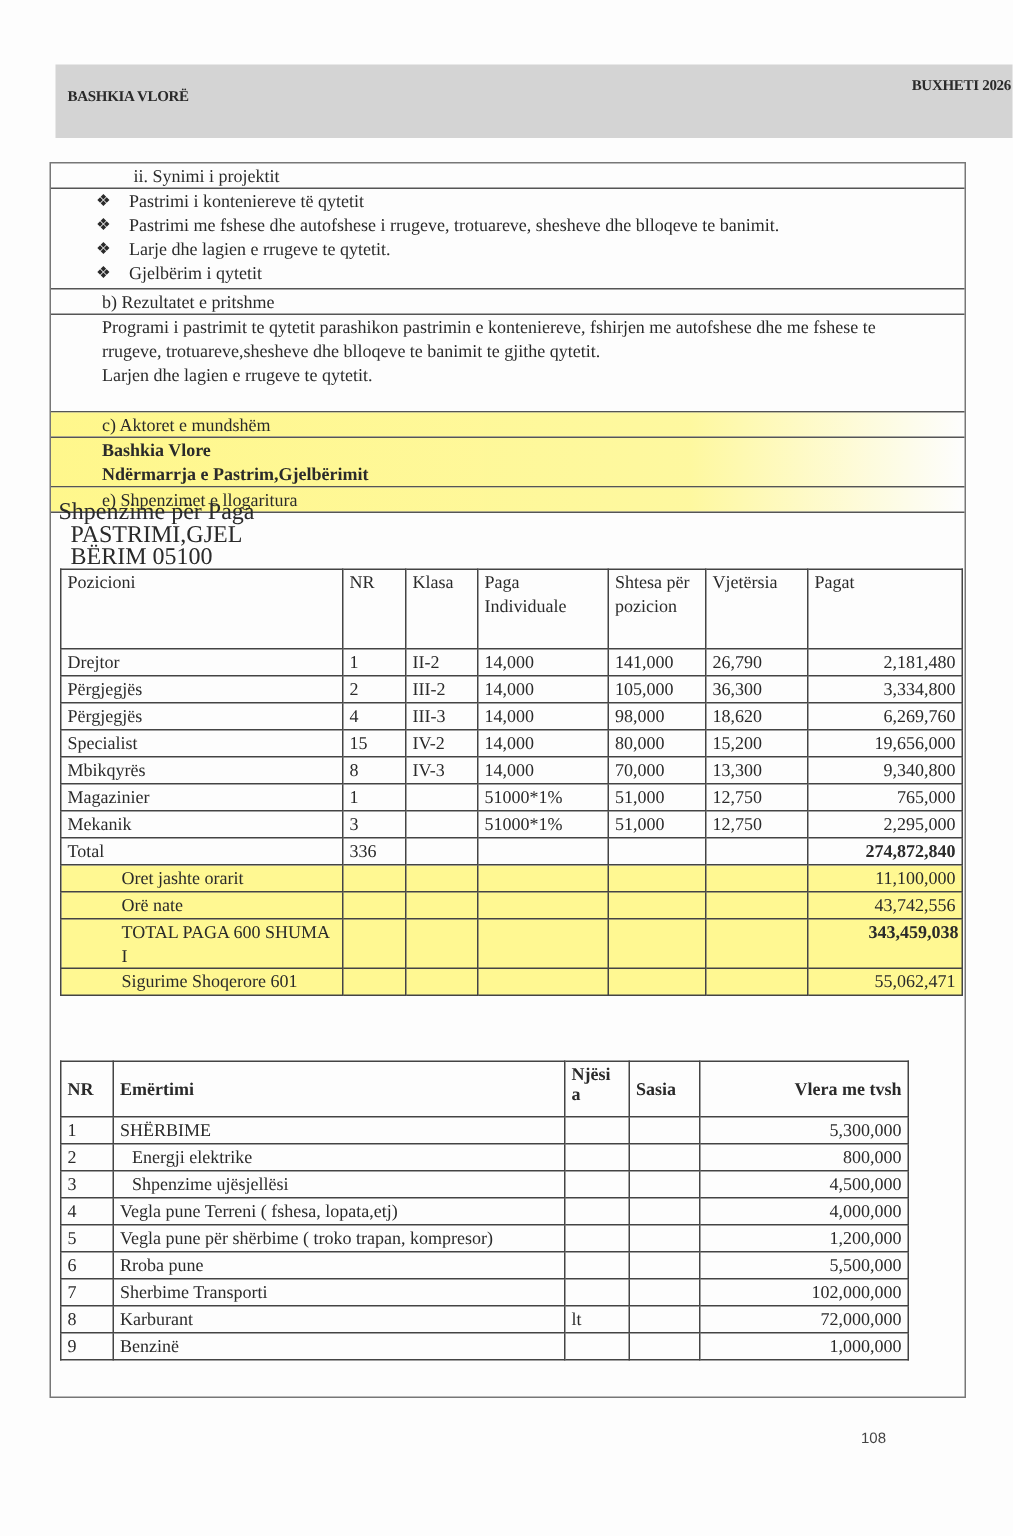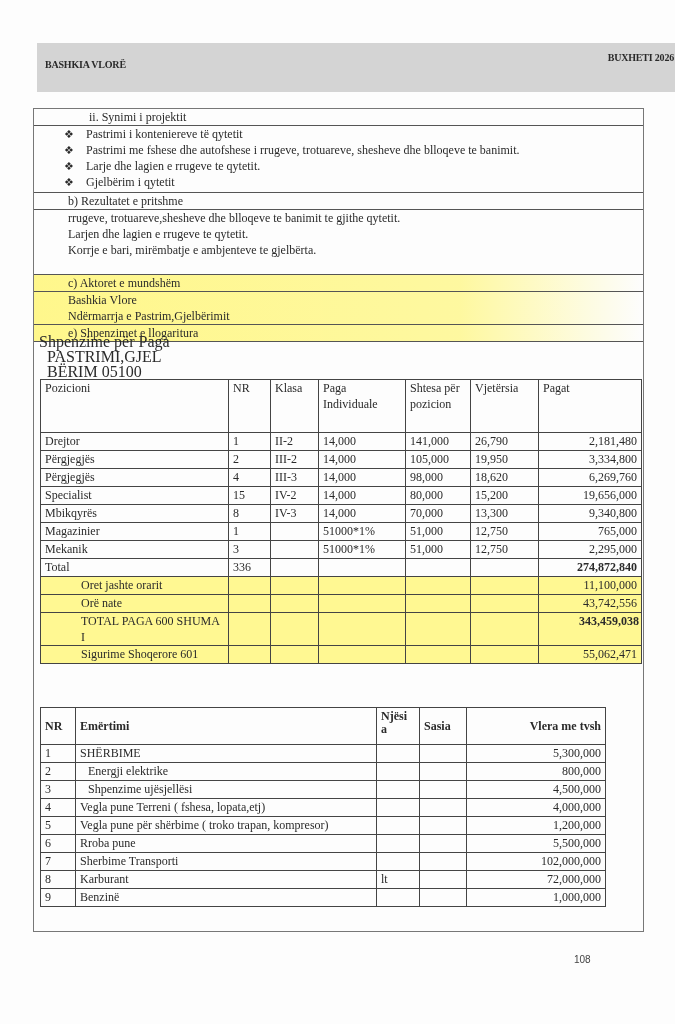--- a/index.html
+++ b/index.html
@@ -55,29 +55,29 @@
     <div class="bullet">
         <span class="b">❖</span>
         <span>Gjelbërim i qytetit</span>
       </div>
   </div>
 
   <div class="row" style="top:84px;height:16px;">
     <span class="txt">b) Rezultatet e pritshme</span>
   </div>
   <div class="row" style="top:101px;height:64px;">
+    <div class="txt">Programi i pastrimit te qytetit parashikon pastrimin e kontenierevе, fshirjen me autofshese dhe me fshese te</div>
     <div class="txt">rrugeve, trotuareve,shesheve dhe blloqeve te banimit te gjithe qytetit.</div>
     <div class="txt">Larjen dhe lagien e rrugeve te qytetit.</div>
-    <div class="txt">Korrje e bari, mirëmbatje e ambjenteve te gjelbërta.</div>
   </div>
 
   <div class="row hl" style="top:166px;height:16px;">
     <span class="txt">c) Aktoret e mundshëm</span>
   </div>
-  <div class="row hl" style="top:183px;height:32px;">
+  <div class="row hl" style="top:183px;height:32px;font-weight:bold;">
     <div class="txt">Bashkia Vlore</div>
     <div class="txt">Ndërmarrja e Pastrim,Gjelbërimit</div>
   </div>
 
   <div class="row hl" style="top:216px;height:16px;">
     <span class="txt">e) Shpenzimet e llogaritura</span>
   </div>
   <div style="position:absolute;left:5px;top:225px;font-size:16px;line-height:15px;">
     <div>Shpenzime për Paga</div>
     <div style="padding-left:8px;">PASTRIMI,GJEL</div>
@@ -114,21 +114,21 @@
           <td>141,000</td>
           <td>26,790</td>
           <td class="num">2,181,480</td>
         </tr>
         <tr>
           <td>Përgjegjës</td>
           <td>2</td>
           <td>III-2</td>
           <td>14,000</td>
           <td>105,000</td>
-          <td>19,950</td>
+          <td>36,300</td>
           <td class="num">3,334,800</td>
         </tr>
         <tr>
           <td>Përgjegjës</td>
           <td>4</td>
           <td>III-3</td>
           <td>14,000</td>
           <td>98,000</td>
           <td>18,620</td>
           <td class="num">6,269,760</td>

